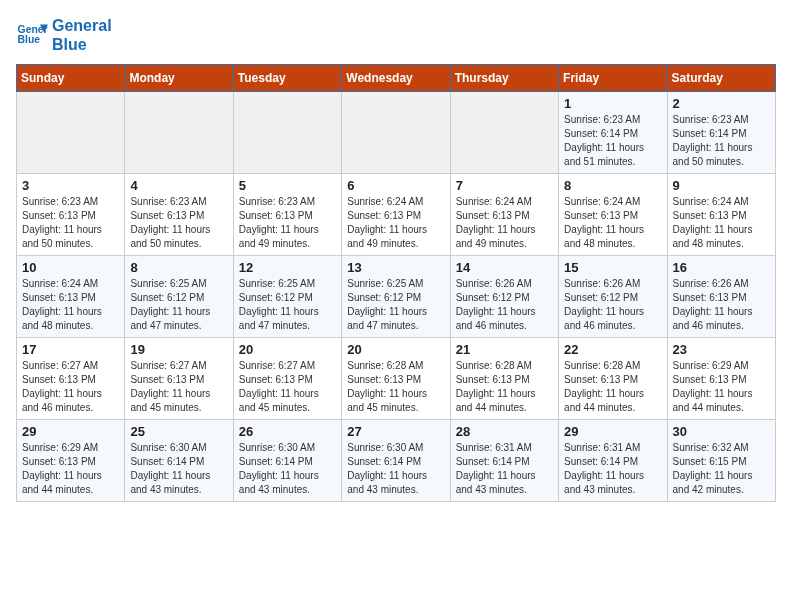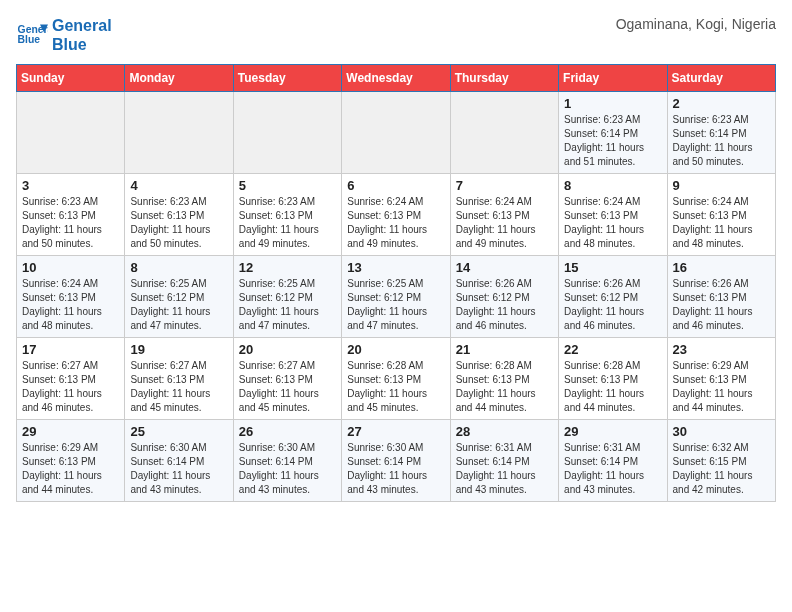--- a/index.html
+++ b/index.html
@@ -36,21 +36,21 @@
     .subtitle {
       font-size: 14px;
       color: #555;
     }
     table {
       width: 100%;
       border-collapse: collapse;
       font-size: 10.5px;
     }
     thead tr th {
-      background-color: #ef4444;
+      background-color: #c2410c;
       color: #fff;
       padding: 6px 4px;
       text-align: left;
       font-size: 12px;
       font-weight: bold;
       border: 1px solid #2e74b5;
     }
     tbody tr td {
       border: 1px solid #ccc;
       vertical-align: top;
@@ -90,21 +90,20 @@
       <text x="2" y="14" font-family="Arial" font-size="13" font-weight="bold" fill="#1a6bb5">General</text>
       <text x="2" y="27" font-family="Arial" font-size="13" font-weight="bold" fill="#1a6bb5">Blue</text>
       <polygon points="30,4 40,4 35,14" fill="#1a6bb5"></polygon>
     </svg>
     <div style="display:flex;flex-direction:column;line-height:1.2">
       <span style="font-size:16px;font-weight:bold;color:#1a6bb5;">General</span>
       <span style="font-size:16px;font-weight:bold;color:#1a6bb5;">Blue</span>
     </div>
   </div>
   <div class="title-area">
-    <div class="subtitle">Ogaminana, Kogi, Nigeria</div>
   </div>
 </div>
 
 <table>
   <thead>
     <tr id="weekday-header">
     <th>Sunday</th>
         <th>Monday</th>
         <th>Tuesday</th>
         <th>Wednesday</th>

